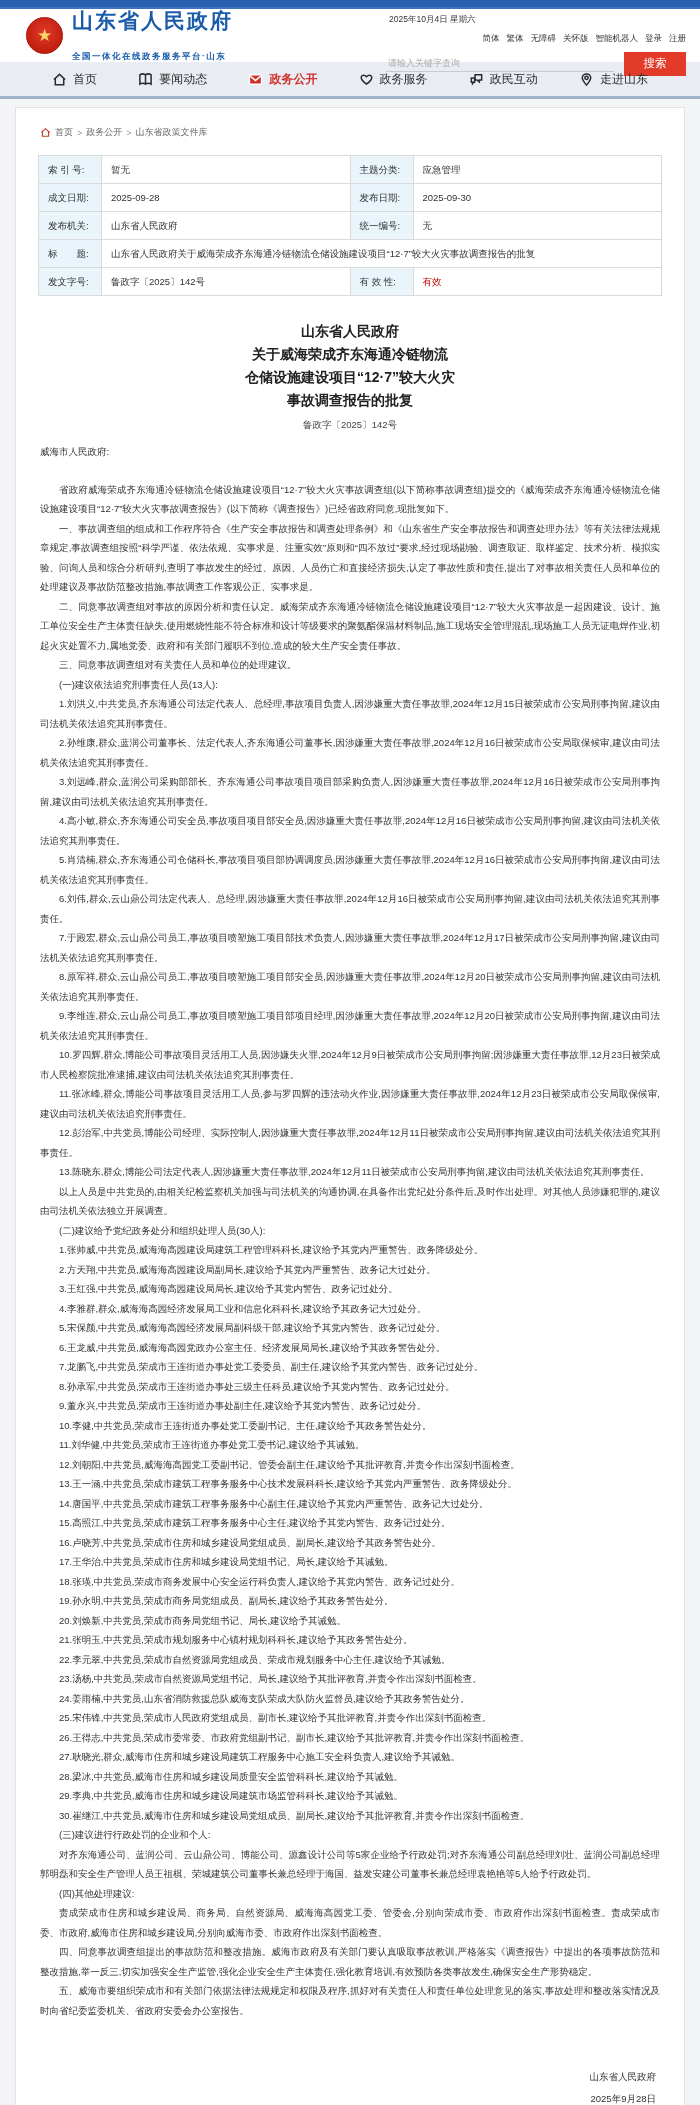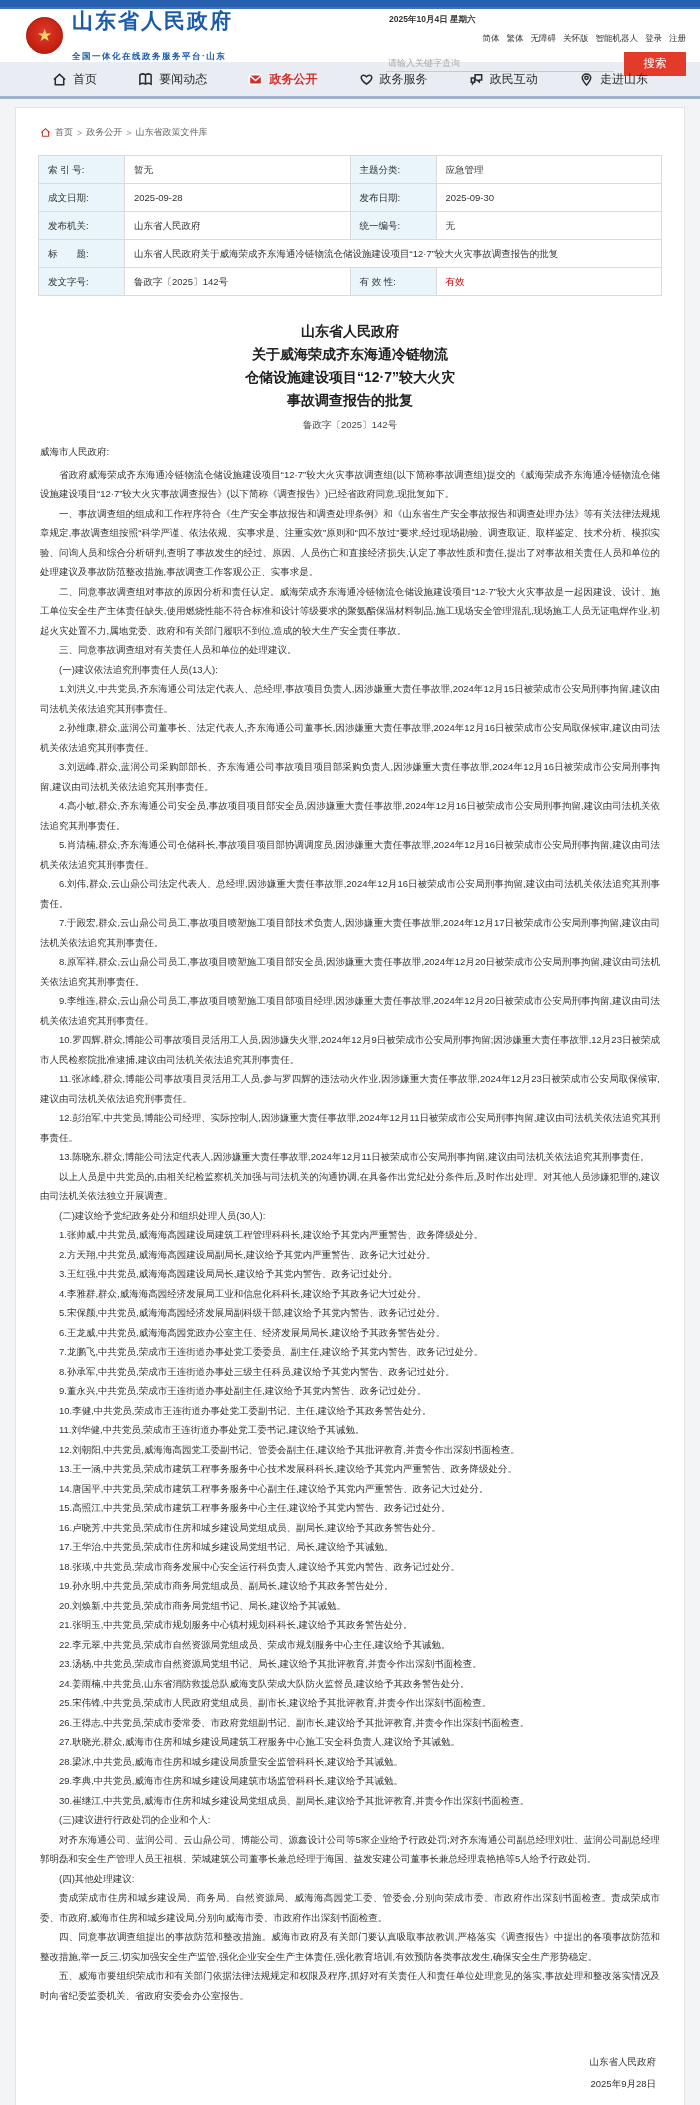--- a/index.html
+++ b/index.html
@@ -10,21 +10,21 @@
   .topbar { height:9px; background:#2760ae; border-bottom:2px solid #3f74bd; }
 
   
   .site-header { height:53px; background:#fff; display:flex; align-items:center; padding:0 14px 0 26px; justify-content:space-between; }
   .logo-area { display:flex; align-items:center; gap:9px; }
   .emblem { width:37px; height:37px; border-radius:50%; background:radial-gradient(circle at 50% 42%, #e03a2a 0%, #c21f10 70%); display:flex; align-items:center; justify-content:center; color:#f7d66a; font-size:17px; border:1px solid #a81708; }
   .logo-text .site-title { color:#1b5caa; font-size:21px; font-weight:bold; letter-spacing:2px; line-height:24px; }
   .logo-text .site-subtitle { color:#1b5caa; font-size:8.5px; letter-spacing:1.5px; margin-top:18px; font-weight:bold; }
   .header-right { width:300px; display:flex; flex-direction:column; gap:7px; }
   .meta-row { display:flex; justify-content:flex-end; align-items:center; gap:7px; font-size:8.5px; color:#333; white-space:nowrap; }
-  .meta-row .date { color:#333; font-weight:bold; }
+  .meta-row .date { color:#333; font-weight:normal; }
   .qlink { color:#333; text-decoration:none; cursor:pointer; }
   .search-row { display:flex; align-items:center; }
   .search-input { flex:1; border:0; border-bottom:1px solid #c9c9c9; font-size:9px; color:#555; padding:3px 2px; background:transparent; outline:none; font-family:"Liberation Sans", sans-serif; }
   .search-input::placeholder { color:#aaa; }
   .search-btn { width:62px; height:24px; margin-left:10px; background:#e23b2a; border:0; color:#fff; font-size:11.5px; cursor:pointer; font-family:"Liberation Sans", sans-serif;text-align:center; }
 
   
   .main-nav { height:37px; background:#e9edf3; display:flex; align-items:center; justify-content:space-between; padding:0 52px; border-bottom:3px solid #9fb4ca; }
   .nav-item { display:flex; align-items:center; gap:6px; font-size:12px; color:#2b2b2b; text-decoration:none; cursor:pointer; }
   .nav-item svg { width:15px; height:15px; stroke:#2b2b2b; fill:none; stroke-width:1.6; }
@@ -36,30 +36,30 @@
   .content-card { background:#fff; border:1px solid #e3e3e3; min-height:2000px; padding:16px 22px 30px 22px; }
 
   .breadcrumb { display:flex; align-items:center; gap:4px; font-size:9px; color:#666; margin:2px 0 16px 2px; }
   .breadcrumb .crumb { color:#666; }
   .breadcrumb .sep { color:#999; }
   .breadcrumb svg { width:11px; height:11px; }
 
   
   .meta-table { width:100%; border-collapse:collapse; table-layout:fixed; }
   .meta-table td { border:1px solid #dadada; font-size:9.5px; color:#333; padding:7px 9px; line-height:13px; }
-  .meta-table td.lbl { background:#e9f4fb; width:86px; white-space:nowrap; }
+  .meta-table td.lbl { background:#e9f4fb; width:63px; white-space:nowrap; }
   .meta-table td.val { background:#fff; }
   .meta-table td.val.red { color:#c00000; }
 
   
   .doc { padding:0 2px; }
   .doc-title { margin-top:24px; text-align:center; font-size:14px; font-weight:bold; color:#222; line-height:23px; }
   .doc-number { text-align:center; font-size:9.5px; color:#444; margin-top:7px; }
   .salutation { font-size:9.5px; color:#333; line-height:19.5px; margin-top:10px; }
-  .paras { margin-top:3px; }
+  .paras { margin-top:18px; }
   .para { font-size:9.5px; color:#333; line-height:19.5px; text-indent:2em; text-align:justify; }
   .signature { margin-top:46px; text-align:right; font-size:9.5px; color:#333; line-height:22px; padding-right:4px; }
 </style>
 </head>
 <body>
 
 <div class="page-wrap">
 
   <div class="topbar"></div>
 

